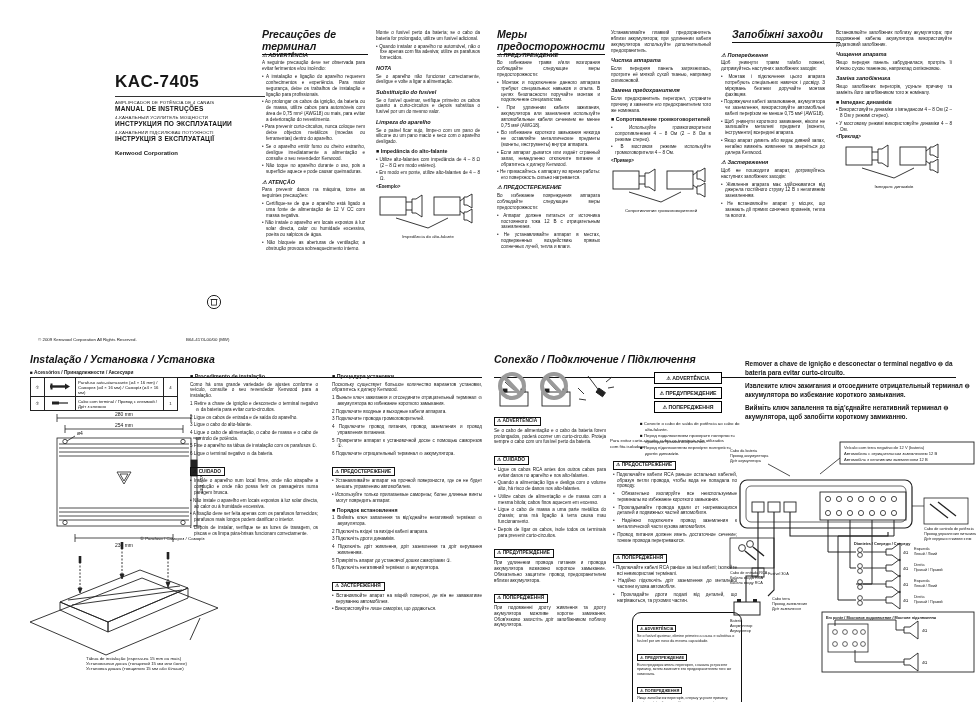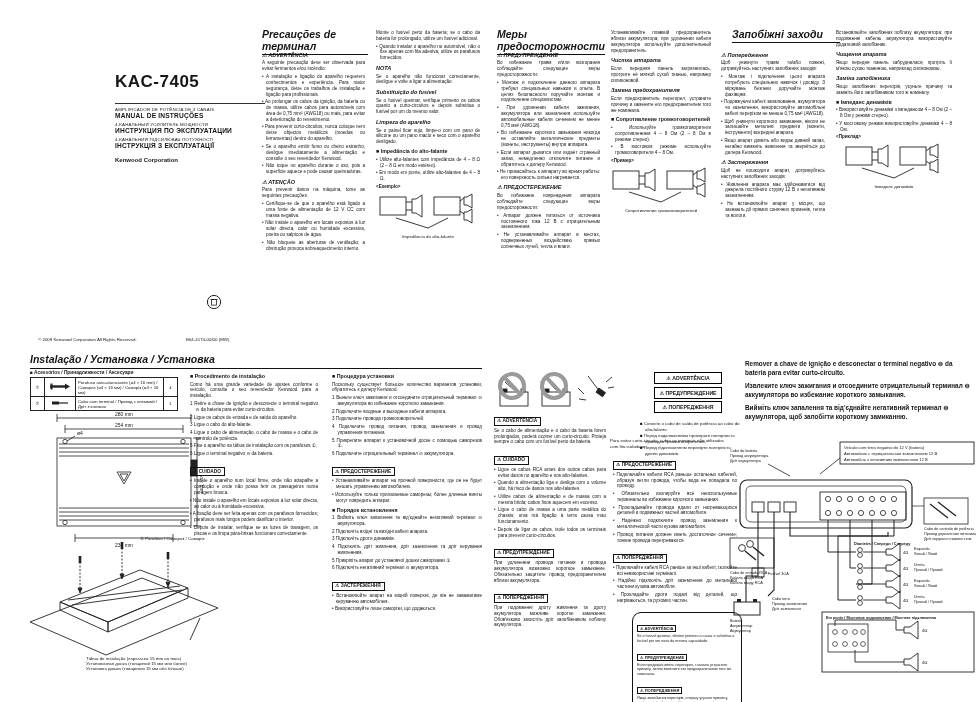--- a/index.html
+++ b/index.html
@@ -1,28 +1,28 @@
 <!DOCTYPE html>
 <html><head>
 <meta charset="utf-8">
 <style>
   html,body{margin:0;padding:0;background:#777;}
   .page{position:relative;width:976px;height:702px;background:#fff;margin:0 auto;
         font-family:"Liberation Sans",sans-serif;color:#161616;overflow:hidden;}
   .abs{position:absolute;}
   
   .brand{font-size:25px;font-weight:bold;letter-spacing:1px;}
-  .model{font-size:17px;font-weight:bold;letter-spacing:.5px;border-bottom:1px solid #333;padding-bottom:11px;width:150px;}
+  .model{font-size:17px;font-weight:bold;letter-spacing:.5px;border-bottom:1px solid #333;padding-bottom:4px;width:150px;}
   .subline-s{font-size:4.4px;letter-spacing:.2px;margin-top:3px;}
   .subline-b{font-size:6.6px;font-weight:bold;letter-spacing:.2px;}
   .corp{font-size:6px;font-weight:bold;margin-top:8px;}
   .tiny{font-size:4.4px;}
   
   .lang-title{font-size:10.5px;font-weight:bold;font-style:italic;border-bottom:1.4px solid #111;padding-bottom:2px;}
-  .sec-title{font-size:10.5px;font-weight:bold;font-style:italic;border-bottom:1.4px solid #111;padding-bottom:3px;}
+  .sec-title{font-size:10.5px;font-weight:bold;font-style:italic;border-bottom:1.4px solid #111;padding-bottom:12px;}
   
   .col{position:absolute;text-align:justify;overflow:hidden;}
   .blk{font-size:4.6px;line-height:1.28;margin:0 0 1.8px;}
   .blk.h{font-size:5.5px;font-weight:bold;font-style:italic;margin:3.5px 0 1.8px;text-align:left;}
   .blk.hh{font-size:5.3px;font-weight:bold;margin:3px 0 1.8px;text-align:left;}
   .blk.b{padding-left:4px;text-indent:-4px;}
   .blk.n{padding-left:5.5px;text-indent:-5.5px;}
   .blk.tag{display:inline-block;border:1px solid #111;padding:.5px 3px .5px 2px;font-weight:bold;
            font-size:4.8px;margin:2.5px 0 2px;text-align:left;}
   .blk.c{text-align:left;font-weight:bold;}
@@ -297,20 +297,21 @@
   <div class="abs tiny" style="left:140px;top:536px;">① Parafuso / Саморез / Саморіз</div>
   <div class="abs" style="left:86px;top:656px;width:150px;">
     <div class="tiny">Tábua de instalação (espessura 15 mm ou mais)</div>
     <div class="tiny">Установочная доска (толщиной 15 мм или более)</div>
     <div class="tiny">Установча дошка (товщиною 15 мм або більше)</div>
   </div>
 
   <div class="col" style="left:190px;top:370px;width:128px;height:328px;"><div class="blk hh">■ Procedimento de instalação</div><div class="blk p">Como há uma grande variedade de ajustes conforme o veículo, consulte o seu revendedor Kenwood para a instalação.</div><div class="blk n">1  Retire a chave de ignição e desconecte o terminal negativo ⊖ da bateria para evitar curto-circuitos.</div><div class="blk n">2  Ligue os cabos de entrada e de saída do aparelho.</div><div class="blk n">3  Ligue o cabo do alto-falante.</div><div class="blk n">4  Ligue o cabo de alimentação, o cabo de massa e o cabo de controlo de potência.</div><div class="blk n">5  Fixe o aparelho na tábua de instalação com os parafusos ①.</div><div class="blk n">6  Ligue o terminal negativo ⊖ da bateria.</div><div class="blk tag">⚠ CUIDADO</div><div class="blk b">• Instale o aparelho num local firme, onde não atrapalhe a condução e onde não possa ferir os passageiros numa paragem brusca.</div><div class="blk b">• Não instale o aparelho em locais expostos à luz solar directa, ao calor ou à humidade excessiva.</div><div class="blk b">• A fixação deve ser feita apenas com os parafusos fornecidos; parafusos mais longos podem danificar o interior.</div><div class="blk b">• Depois de instalar, verifique se as luzes de travagem, os piscas e os limpa pára-brisas funcionam correctamente.</div></div>
   <div class="col" style="left:332px;top:370px;width:150px;height:328px;"><div class="blk hh">■ Процедура установки</div><div class="blk p">Поскольку существует большое количество вариантов установки, обратитесь к дилеру Kenwood.</div><div class="blk n">1  Выньте ключ зажигания и отсоедините отрицательный терминал ⊖ аккумулятора во избежание короткого замыкания.</div><div class="blk n">2  Подключите входные и выходные кабели аппарата.</div><div class="blk n">3  Подключите провода громкоговорителей.</div><div class="blk n">4  Подключите провод питания, провод заземления и провод управления питанием.</div><div class="blk n">5  Прикрепите аппарат к установочной доске с помощью саморезов ①.</div><div class="blk n">6  Подключите отрицательный терминал ⊖ аккумулятора.</div><div class="blk tag">⚠ ПРЕДОСТЕРЕЖЕНИЕ</div><div class="blk b">• Устанавливайте аппарат на прочной поверхности, где он не будет мешать управлению автомобилем.</div><div class="blk b">• Используйте только прилагаемые саморезы; более длинные винты могут повредить аппарат.</div><div class="blk hh">■ Порядок встановлення</div><div class="blk n">1  Вийміть ключ запалення та від'єднайте негативний термінал ⊖ акумулятора.</div><div class="blk n">2  Підключіть вхідні та вихідні кабелі апарата.</div><div class="blk n">3  Підключіть дроти динаміків.</div><div class="blk n">4  Підключіть дріт живлення, дріт заземлення та дріт керування живленням.</div><div class="blk n">5  Прикріпіть апарат до установчої дошки саморізами ①.</div><div class="blk n">6  Підключіть негативний термінал ⊖ акумулятора.</div><div class="blk tag">⚠ ЗАСТЕРЕЖЕННЯ</div><div class="blk b">• Встановлюйте апарат на міцній поверхні, де він не заважатиме керуванню автомобілем.</div><div class="blk b">• Використовуйте лише саморізи, що додаються.</div></div>
 
+  <div class="abs sec-title" style="left:494px;top:353px;width:462px;">Conexão / Подключение / Підключення</div>
 
   <svg class="abs" style="left:496px;top:368px;" width="118" height="46" viewBox="0 0 118 46">
     <g stroke="#222" stroke-width="0.9" fill="none">
       <rect x="4" y="24" width="28" height="14"></rect>
         <rect x="7" y="21" width="4" height="3" fill="#222"></rect>
         <rect x="25" y="21" width="4" height="3" fill="#222"></rect>
       <line x1="9" y1="14" x2="18" y2="22"></line>
       <rect x="46" y="24" width="28" height="14"></rect>
         <rect x="49" y="21" width="4" height="3" fill="#222"></rect>
         <rect x="67" y="21" width="4" height="3" fill="#222"></rect>

